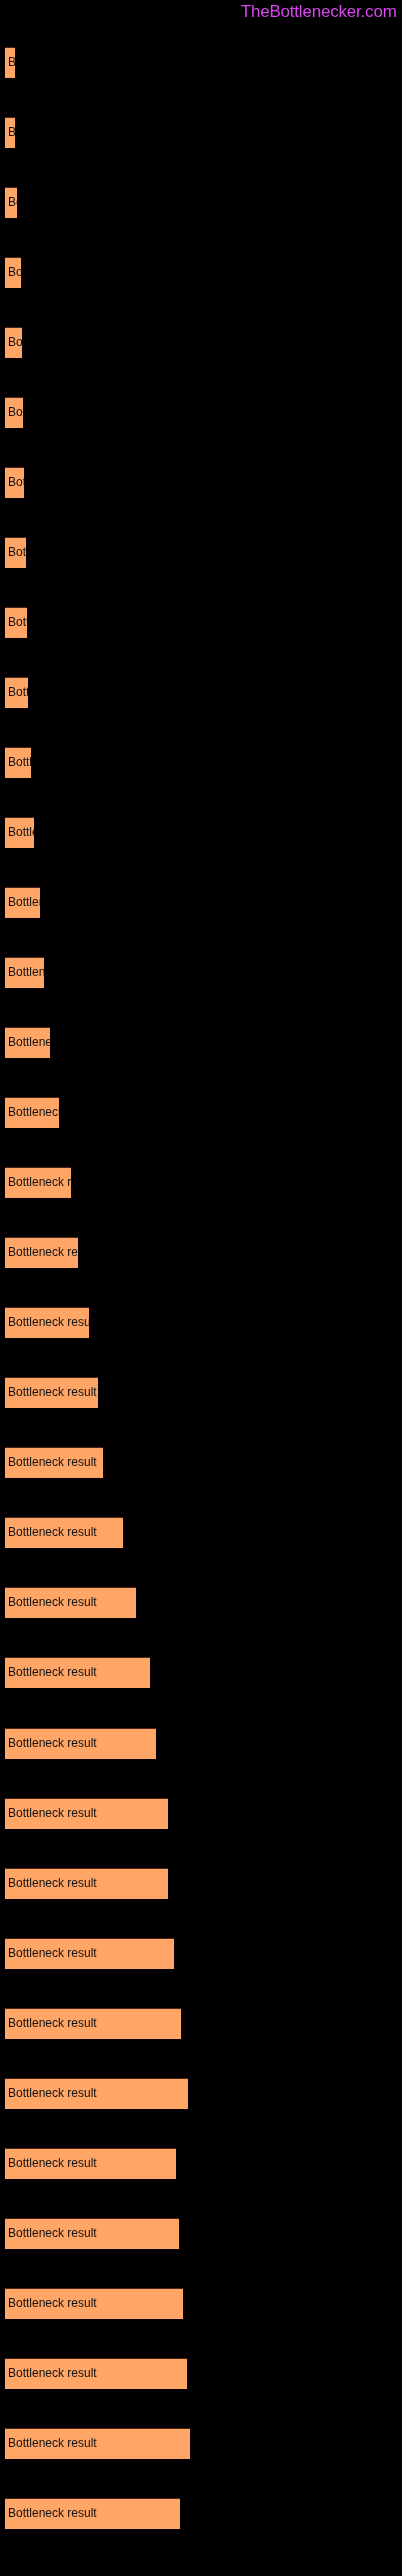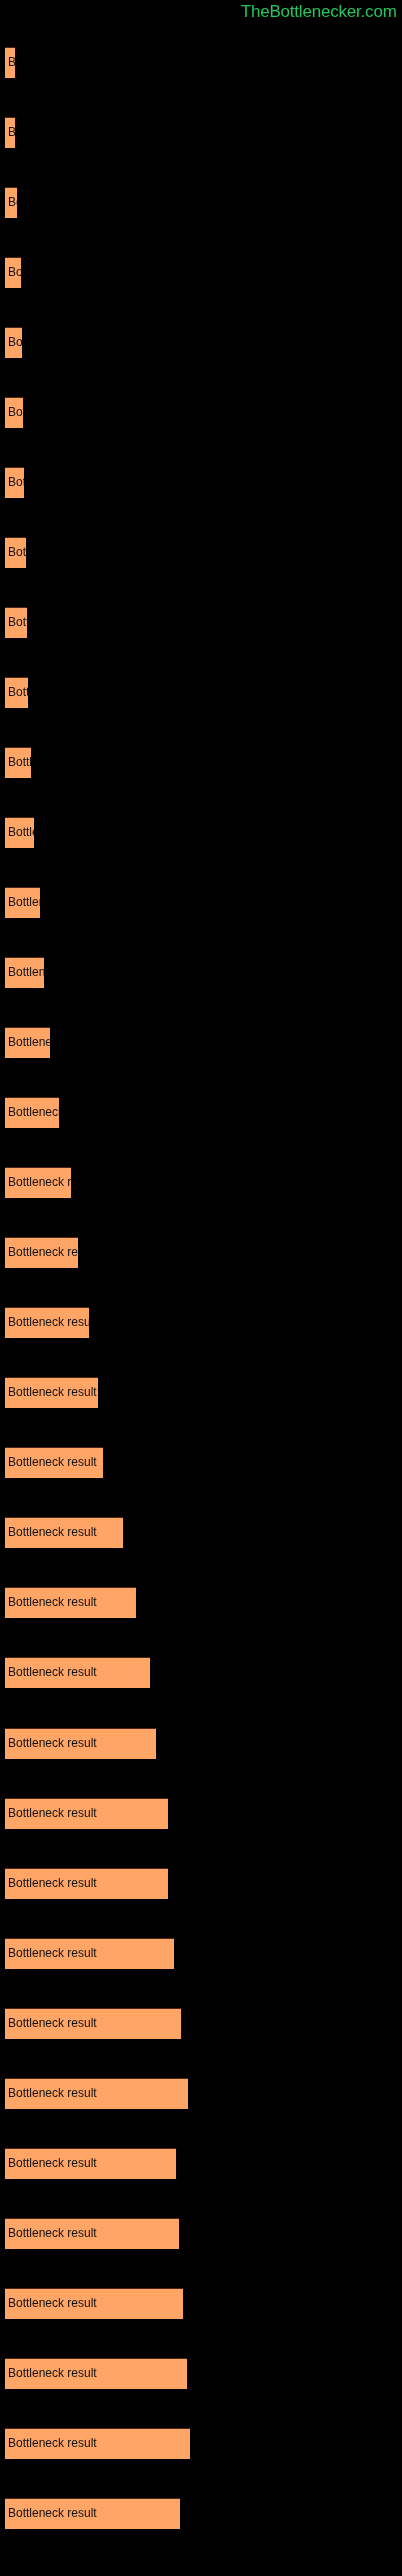--- a/index.html
+++ b/index.html
@@ -19,21 +19,21 @@
     position: relative;
     width: 403px;
     height: 2576px;
     background: #000000;
     overflow: hidden;
   }
   #watermark {
     position: absolute;
     top: 1.6px;
     right: 6.4px;
-    color: #22c55e;
+    color: #d946ef;
     font-size: 17px;
     font-family: "Liberation Sans", sans-serif;
     letter-spacing: -0.2px;
     white-space: nowrap;
     line-height: 19.3px;
   }
   #plot-area {
     position: absolute;
     left: 0;
     top: 0;

